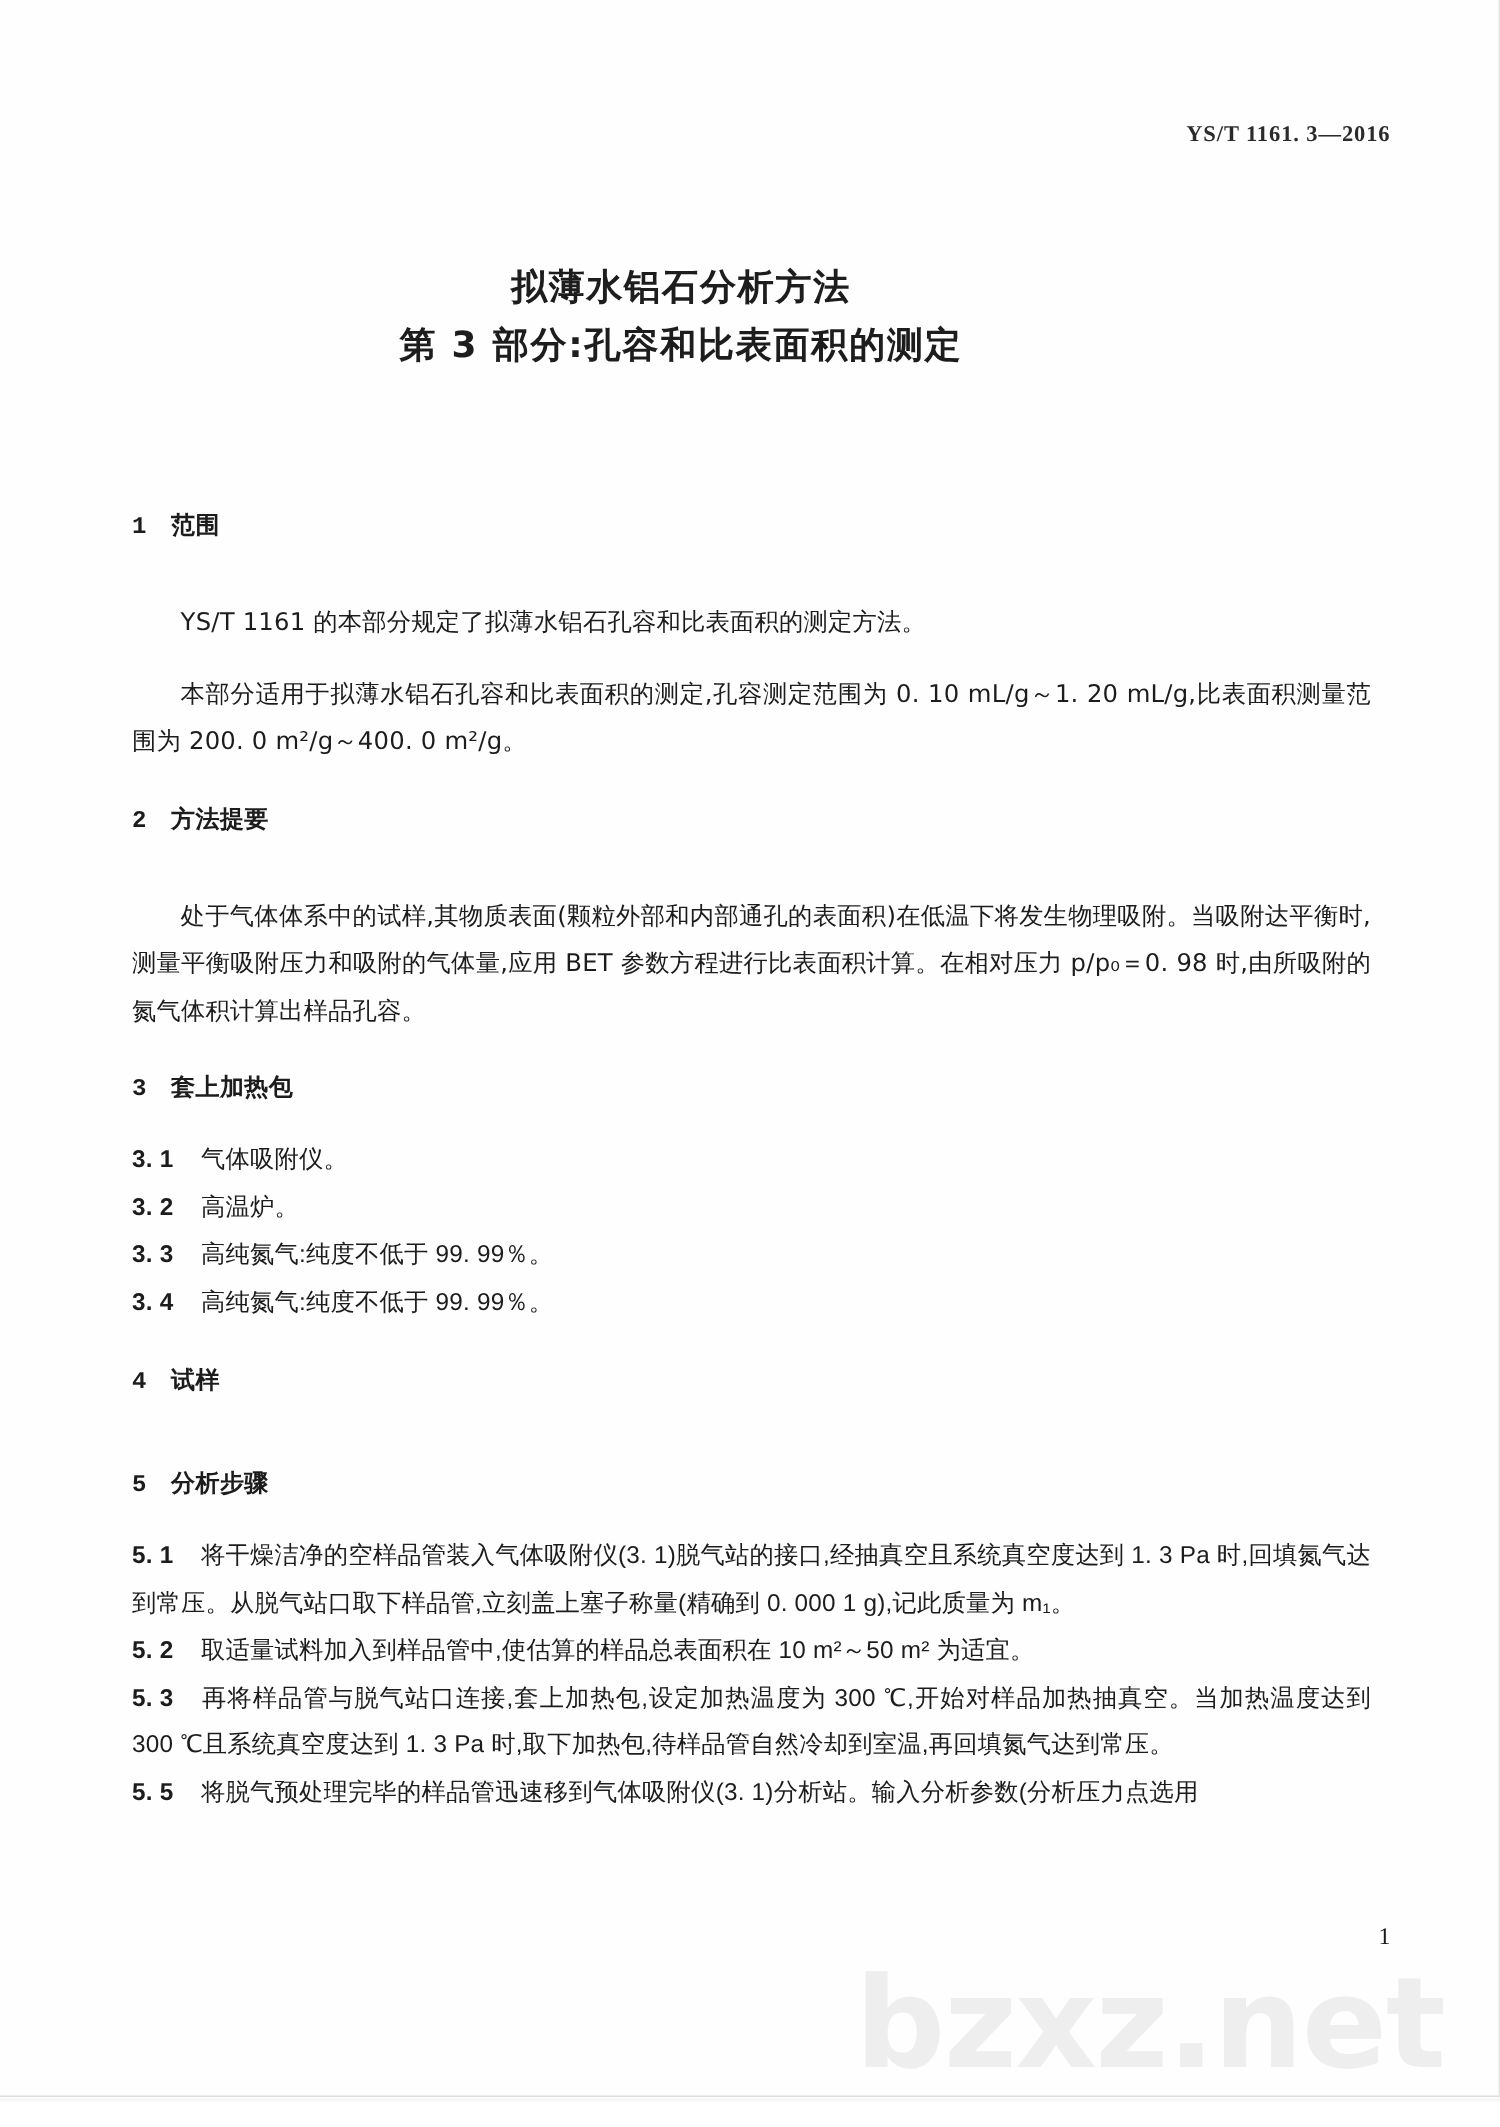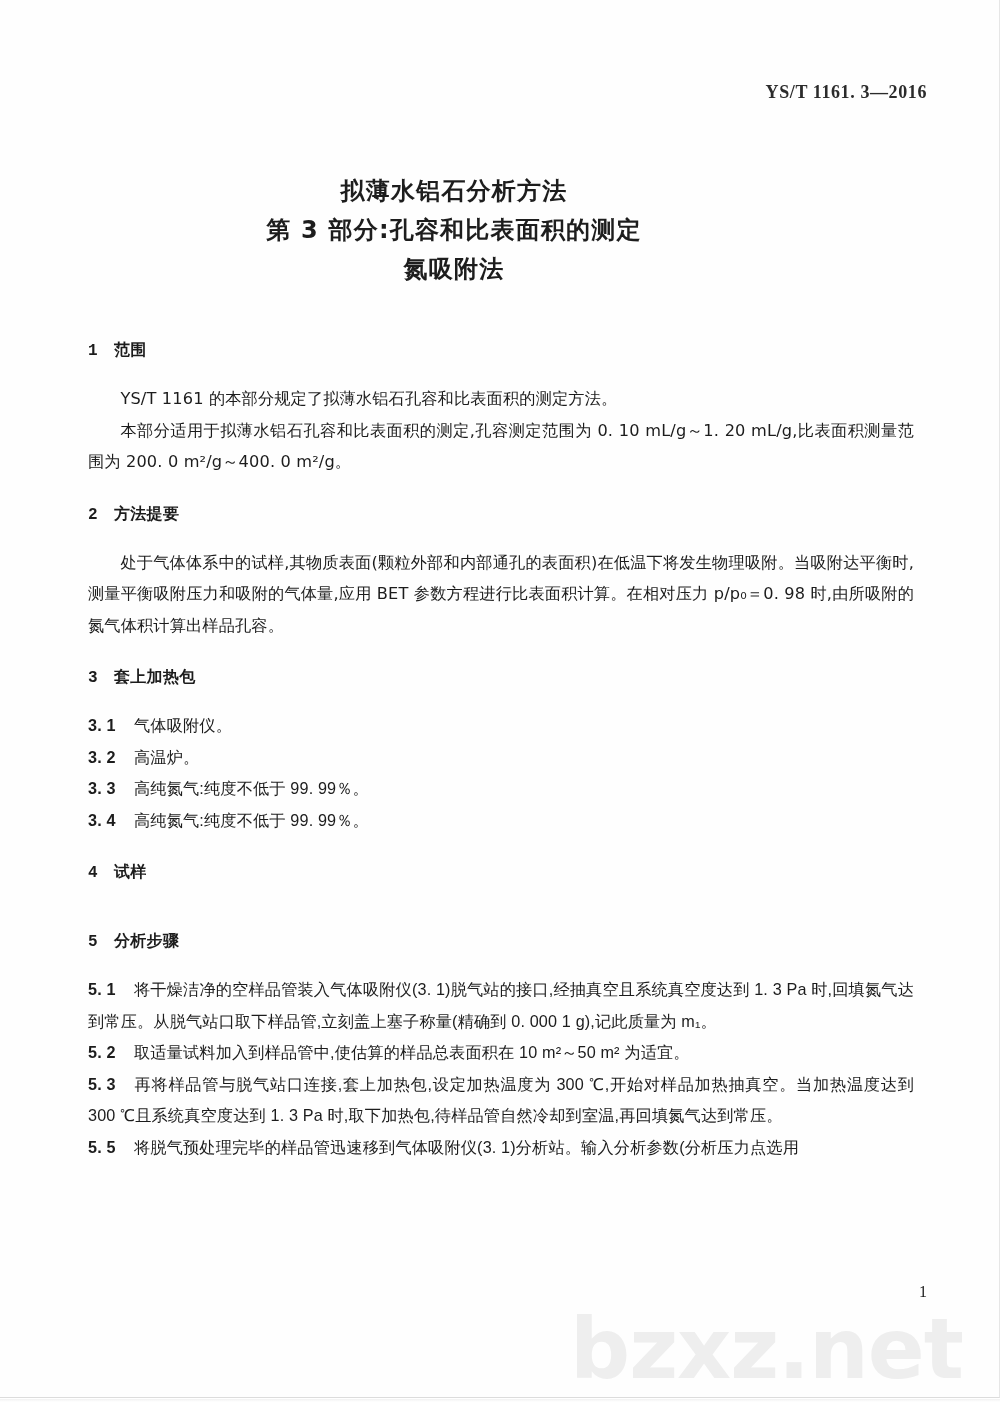--- a/index.html
+++ b/index.html
@@ -37,21 +37,21 @@
     background: linear-gradient(to bottom, #f2f2f2, #ffffff);
   }
 
   
   .header {
     position: absolute;
     top: 82px;
     right: 72px;
     font-family: "Liberation Serif", serif;
     font-weight: bold;
-    font-size: 18px;
+    font-size: 15px;
     letter-spacing: 0.6px;
     color: #2b2b2b;
   }
 
   
   .title-block {
     position: absolute;
     top: 172px;
     left: 0;
     width: 908px;
@@ -89,20 +89,21 @@
   .para {
     font-family: "DejaVu Sans", sans-serif;
     font-size: 16.2px;
     line-height: 31.5px;
     color: #1c1c1c;
     text-align: justify;
     letter-spacing: 0.15px;
   }
   .indent {
     text-indent: 2em;
+    margin-top: 16px;
   }
 
   .clause {
     font-family: Liberation Sans, sans-serif;
     font-size: 16.2px;
     line-height: 31.5px;
     color: #1c1c1c;
     text-align: justify;
     letter-spacing: 0.15px;
   }
@@ -142,21 +143,20 @@
 </head>
 <body>
 
 <div class="page">
 
   <div class="header">YS/T 1161. 3—2016</div>
 
   <div class="title-block">
     <div class="title-line">拟薄水铝石分析方法</div>
     <div class="title-line">第 3 部分:孔容和比表面积的测定</div>
-    <div class="title-line">氮吸附法</div>
   </div>
 
   <div class="content">
 
     <div class="h2">
       <span class="num">1</span><span>范围</span>
     </div>
     <div class="gap-after-head"></div>
     <div class="para indent">YS/T 1161 的本部分规定了拟薄水铝石孔容和比表面积的测定方法。</div>
     <div class="para indent">本部分适用于拟薄水铝石孔容和比表面积的测定,孔容测定范围为 0. 10 mL/g～1. 20 mL/g,比表面积测量范围为 200. 0 m²/g～400. 0 m²/g。</div>

